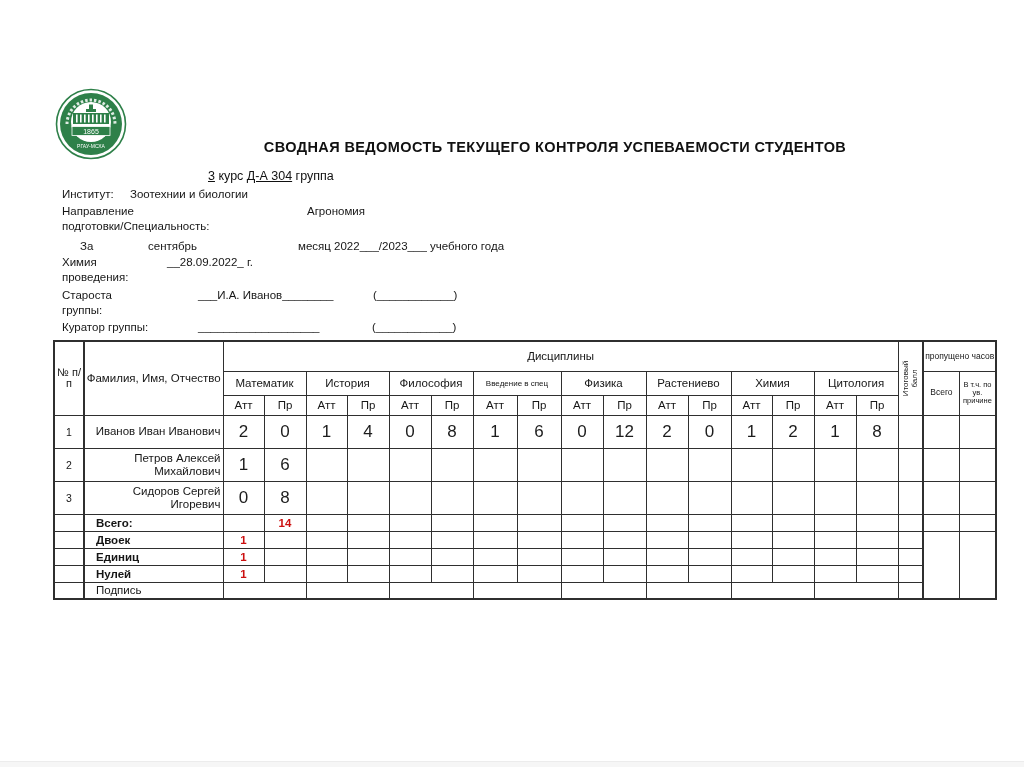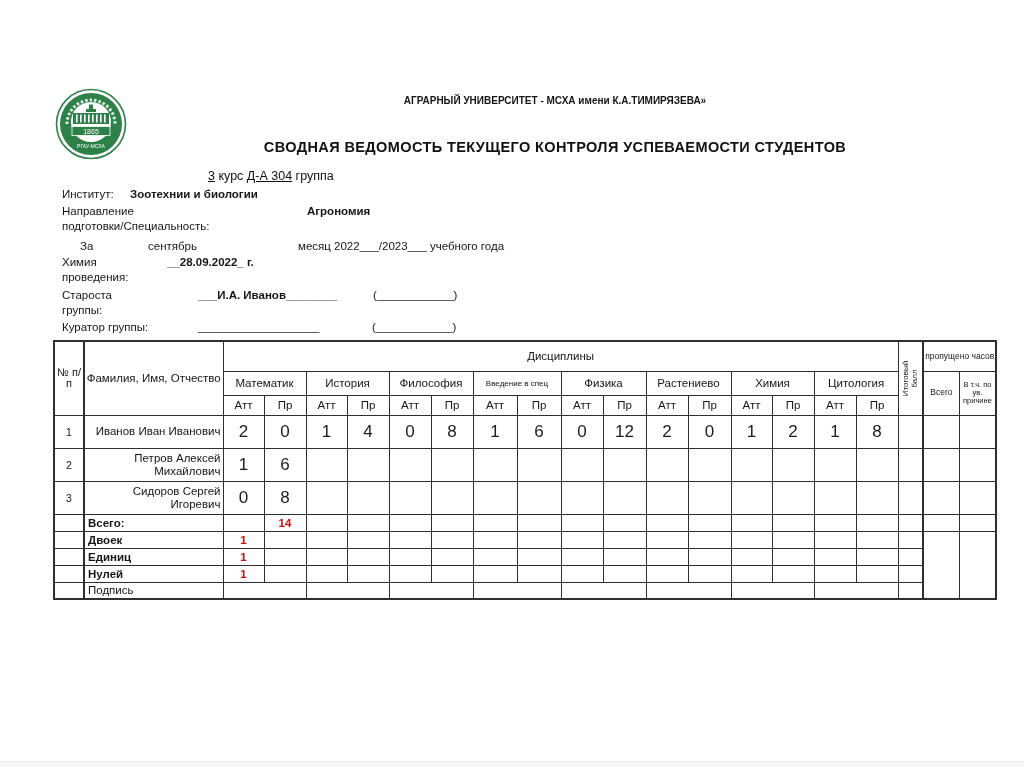--- a/index.html
+++ b/index.html
@@ -12,39 +12,39 @@
   
   .org-text{left:110px;top:95px;width:890px;text-align:center;font-weight:bold;
             font-size:10px;line-height:11.5px;color:#151515}
   .doc-title{left:110px;top:139px;width:890px;text-align:center;font-weight:bold;
              font-size:14.5px;letter-spacing:.4px;color:#111}
   .subtitle{left:208px;top:169px;font-size:12.5px;color:#111}
   .subtitle .u{text-decoration:underline}
 
   
   .fl{position:absolute;font-size:11.5px;color:#161616;white-space:nowrap}
-  .b{font-weight:bold}
+  .b{font-weight:normal}
 
   
   .sheet{left:53px;top:340px}
   table{table-layout:fixed;border-collapse:collapse;width:942px;background:#fff}
   td{border:1px solid #2f2f2f;padding:0;text-align:center;vertical-align:middle;
      font-size:11.5px;color:#161616;overflow:hidden}
   table{border:2px solid #2f2f2f}
   .thickR{border-right:2px solid #2f2f2f}
   .thickL{border-left:2px solid #2f2f2f}
   tr.hr1{height:30px} tr.hr2{height:24px} tr.hr3{height:20px}
   tr.rs{height:33px} tr.rt{height:17px}
   .numh{font-size:11px;line-height:11px}
   .nameh{font-size:11.5px;line-height:13px}
   .name-cell{text-align:right;padding:1px 2px 1px 3px;font-size:11.5px;line-height:12.5px}
   .numc{font-size:10.5px}
   .val{font-size:17px;font-weight:normal;color:#1c1c1c}
   .red{color:#cc0f0f;font-weight:bold;font-size:11.5px}
-  .lbl-cell{text-align:left;padding-left:3px;font-weight:bold;font-size:11.5px}
+  .lbl-cell{text-align:left;padding-left:11px;font-weight:bold;font-size:11.5px}
   .lbl-plain{font-weight:normal}
   .small{font-size:8px}
   .missedh{font-size:8.5px;line-height:9.5px}
   .tiny{font-size:7.5px;line-height:8px}
   .vwrap{height:72px;display:flex;align-items:center;justify-content:center}
   .vtext{transform:rotate(-90deg);width:42px;text-align:center;font-size:8px;line-height:8.5px}
 
   
   .logo{left:55px;top:88px;width:72px;height:72px}
 
@@ -73,21 +73,20 @@
       <rect x="45" y="26.5" width="1.6" height="8"></rect>
       <rect x="49" y="26.5" width="1.6" height="8"></rect>
     </g>
     <rect x="17" y="38.5" width="38" height="9" fill="#2e8049" stroke="#ffffff" stroke-width="0.8"></rect>
     <text x="36" y="45.5" text-anchor="middle" font-family="Liberation Sans, sans-serif" font-size="7" fill="#ffffff">1865</text>
     <text x="36" y="60" text-anchor="middle" font-family="Liberation Sans, sans-serif" font-size="5" fill="#ffffff">РГАУ-МСХА</text>
   </svg>
 </div>
 
 <div class="abs org-text">
-  <div>АГРАРНЫЙ УНИВЕРСИТЕТ - МСХА имени К.А.ТИМИРЯЗЕВА»</div>
 </div>
 
 <div class="abs doc-title">СВОДНАЯ ВЕДОМОСТЬ ТЕКУЩЕГО КОНТРОЛЯ УСПЕВАЕМОСТИ СТУДЕНТОВ</div>
 
 <div class="abs subtitle"><span class="u">3</span><span> курс </span><span class="u">Д-А 304</span><span> группа</span></div>
 
 <span class="fl" style="left:62px;top:188px">Институт:</span>
 <span class="fl b" style="left:130px;top:188px">Зоотехнии и биологии</span>
 
 <span class="fl" style="left:62px;top:205px">Направление</span>

